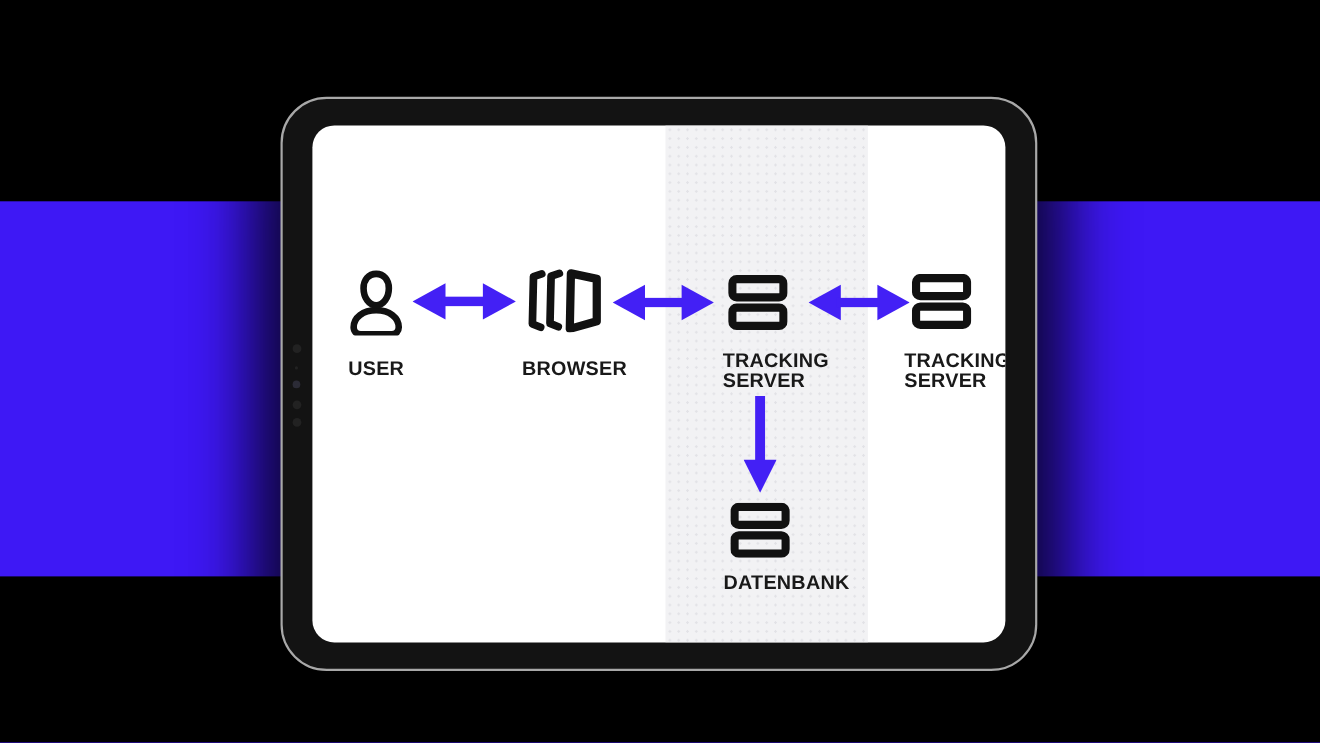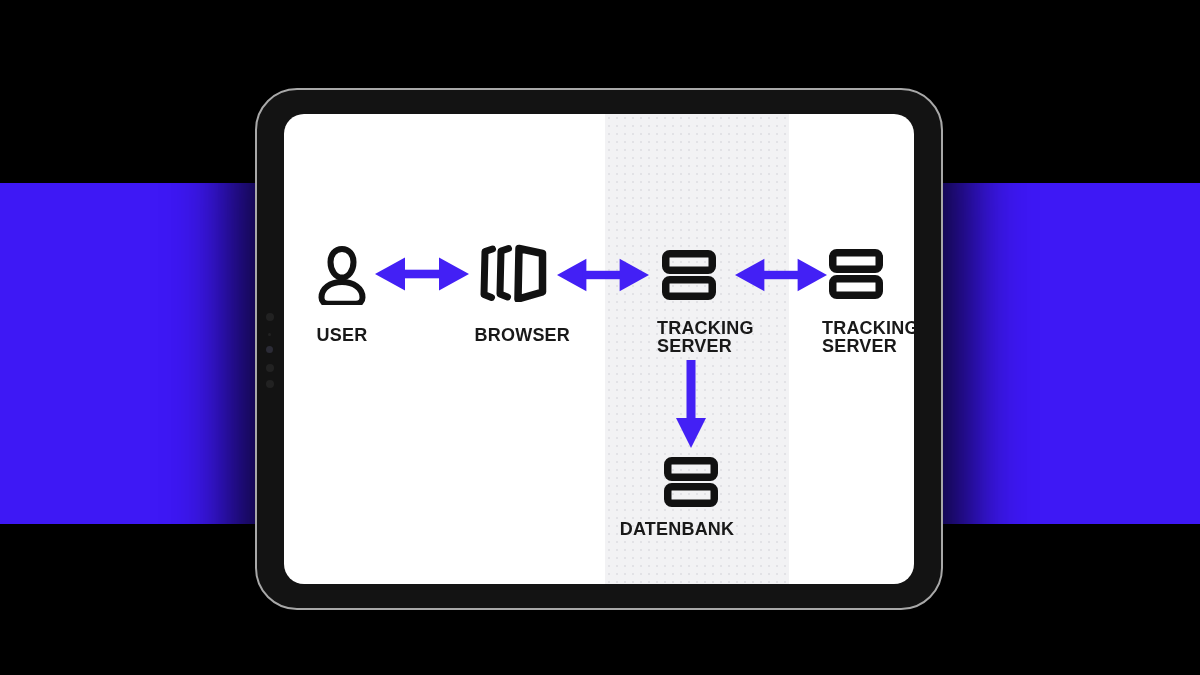--- a/index.html
+++ b/index.html
@@ -152,17 +152,17 @@
           <polygon class="arrow-fill" points="0,58 30,58 15,88"></polygon>
         </svg>
       </div>
 
       <div class="abs" style="left:380px; top:343px;">
         <svg width="54" height="50" viewBox="0 0 54 50">
           <rect class="icon-stroke" stroke-width="7.5" x="3.75" y="3.75" width="46.5" height="16.5" rx="4"></rect>
           <rect class="icon-stroke" stroke-width="7.5" x="3.75" y="29.75" width="46.5" height="16.5" rx="4"></rect>
         </svg>
       </div>
-      <div class="node-label" style="left:323px; top:406px; width:140px;">DATENBANK</div>
+      <div class="node-label" style="left:361px; top:406px; width:140px;">DATENBANK</div>
 
     </div>
   </div>
 </div>
 
 </body></html>

